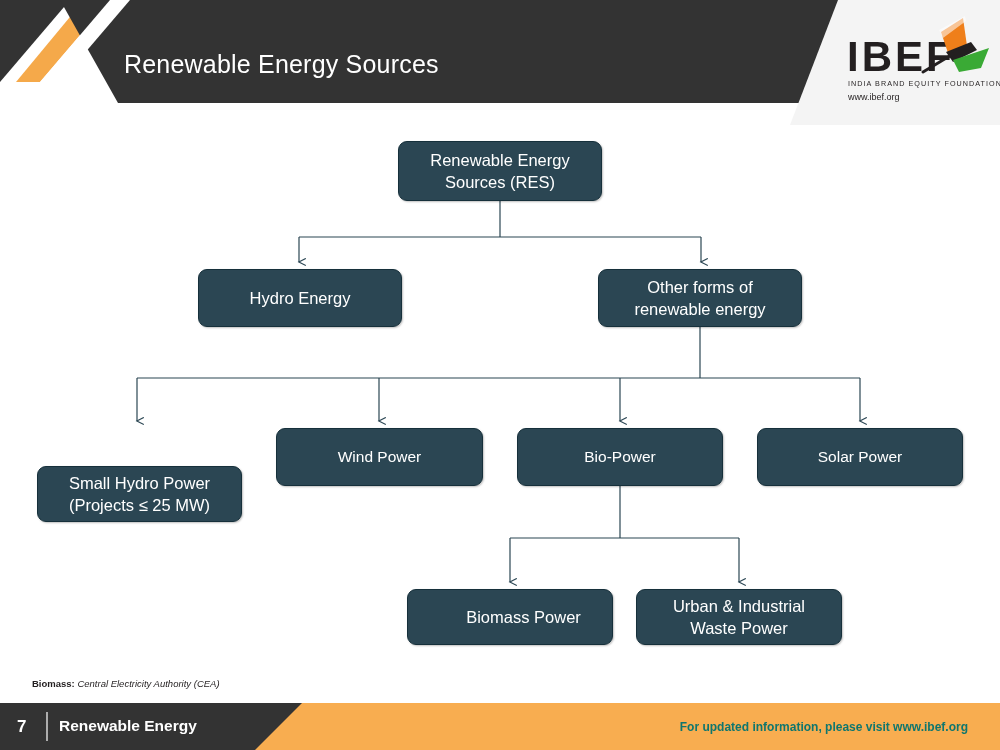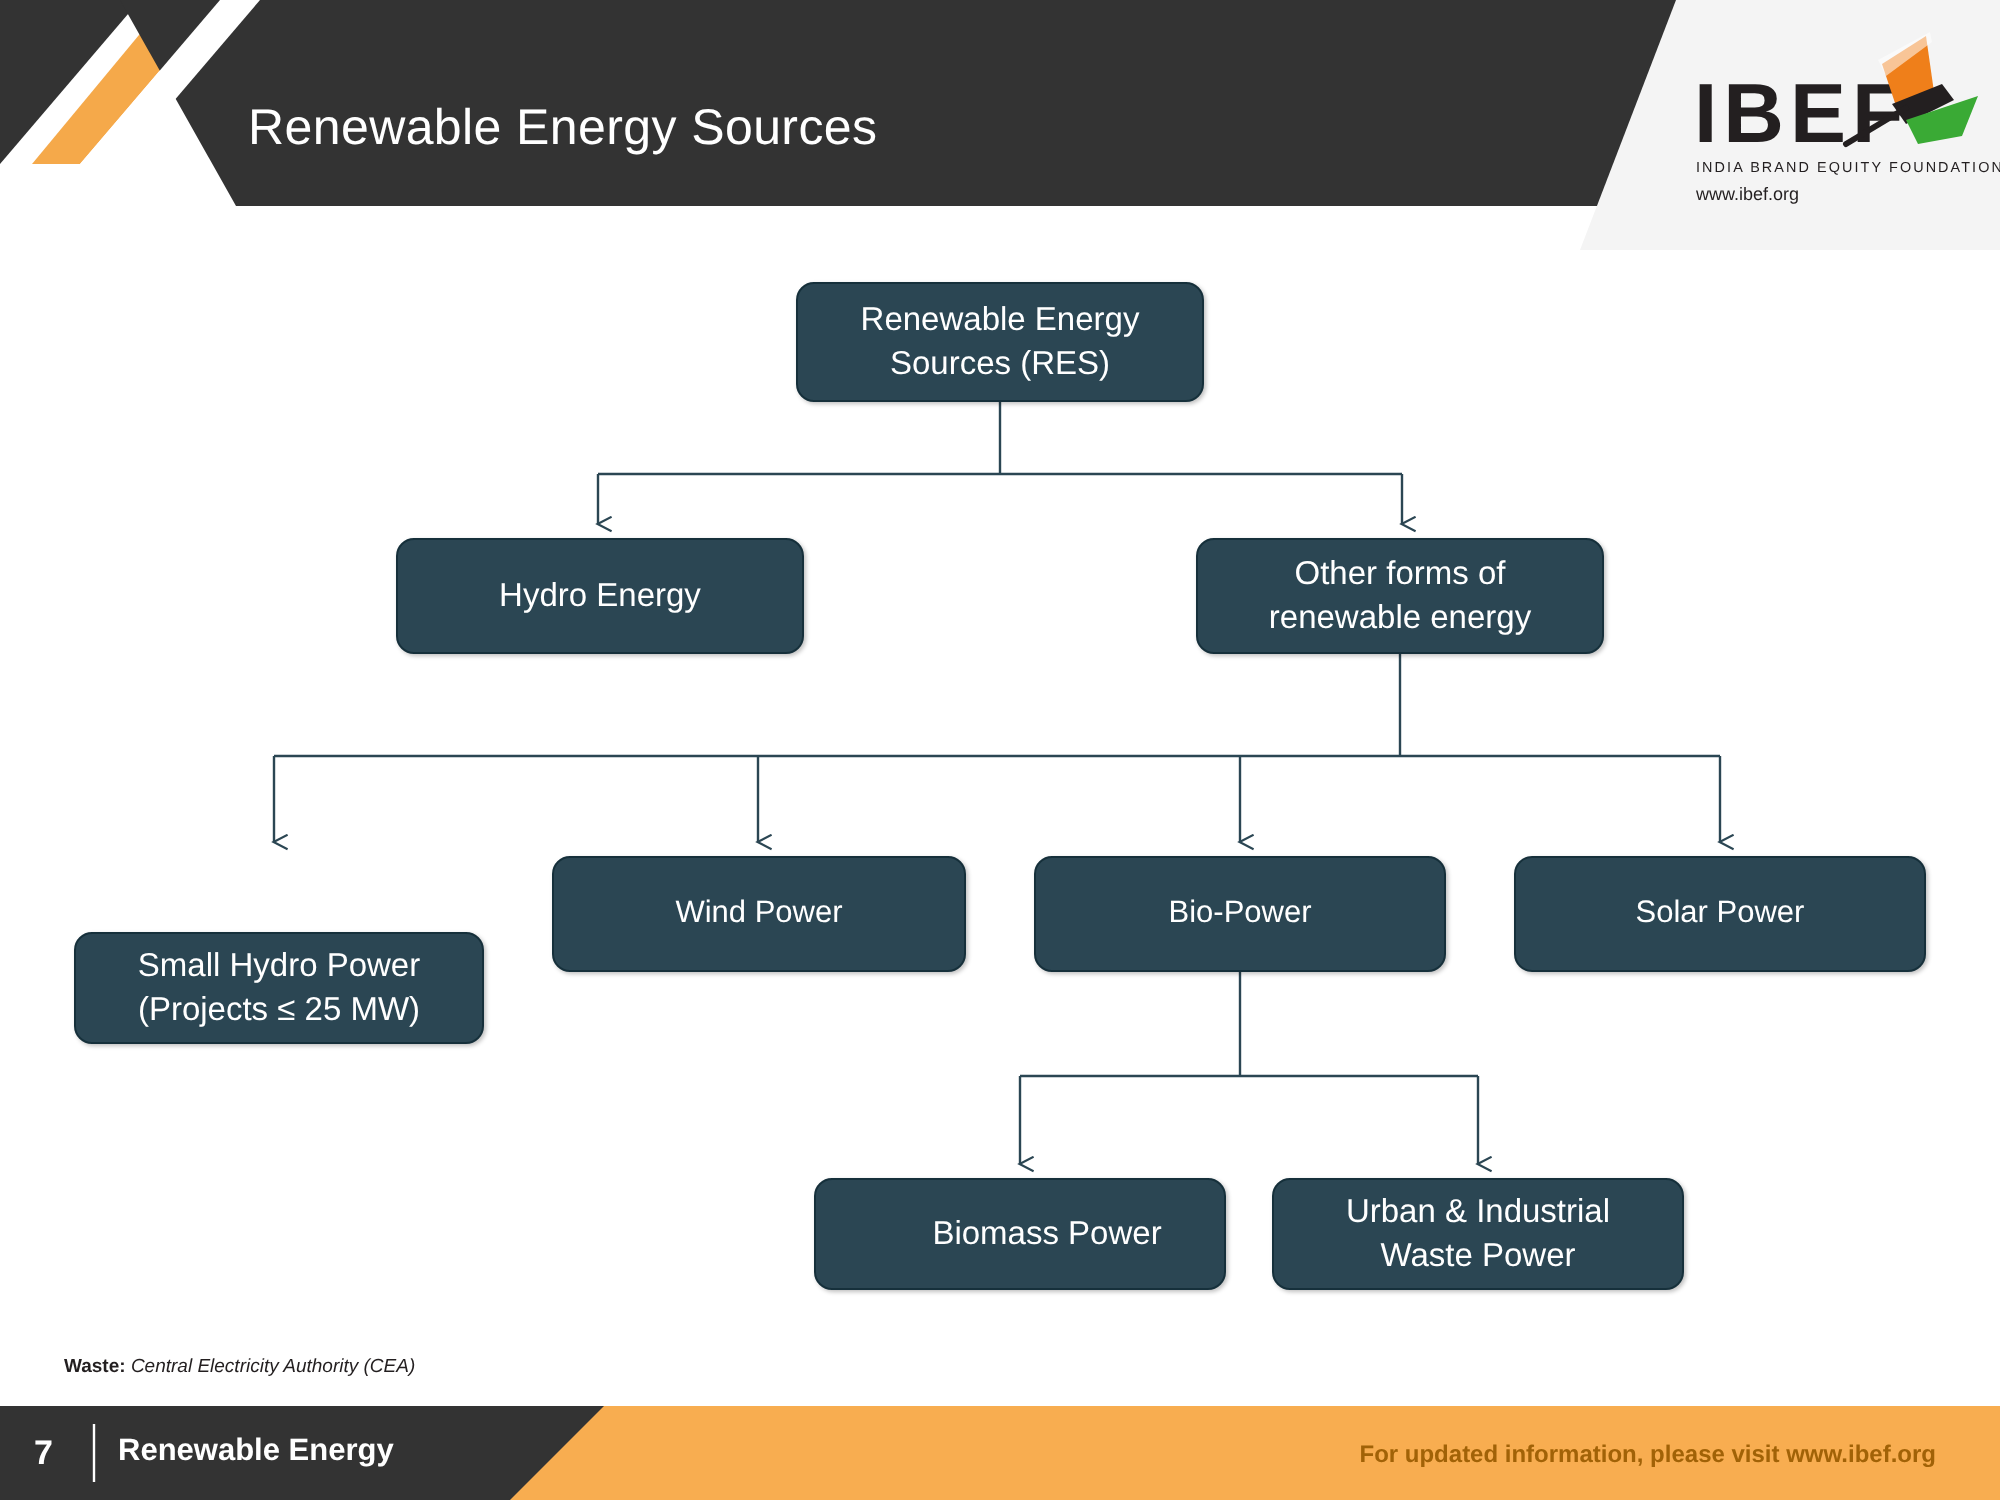--- a/index.html
+++ b/index.html
@@ -134,21 +134,21 @@
     font-weight: bold;
     color: #ffffff;
     white-space: nowrap;
   }
   .footer-right {
     position: absolute;
     right: 32px;
     top: 17px;
     font-size: 12px;
     font-weight: bold;
-    color: #a16207;
+    color: #0f766e;
     white-space: nowrap;
   }
 </style>
 </head>
 <body>
 
 <div id="slide">
 
   <div class="header-wrap">
     <svg class="header-svg" width="1000" height="125" viewBox="0 0 1000 125">
@@ -237,21 +237,21 @@
 
   <div class="node lg" style="left:407px; top:589px; width:206px; height:56px;padding-left:33px;">
     <span>Biomass Power</span>
   </div>
 
   <div class="node lg" style="left:636px; top:589px; width:206px; height:56px;">
     <span>Urban &amp; Industrial<br>Waste Power</span>
   </div>
 
   <div class="source-note">
-    <span class="lbl">Waste:</span>
+    <span class="lbl">Biomass:</span>
     <span class="val">Central Electricity Authority (CEA)</span>
   </div>
 
   <div class="footer-wrap">
     <svg class="footer-svg" width="1000" height="47" viewBox="0 0 1000 47">
       <rect x="0" y="0" width="1000" height="47" fill="#f8ad50"></rect>
       <polygon points="0,0 302,0 255,47 0,47" fill="#333333"></polygon>
       <line x1="47" y1="9" x2="47" y2="38" stroke="#ffffff" stroke-width="1.2"></line>
     </svg>
     <div class="footer-page">7</div>

